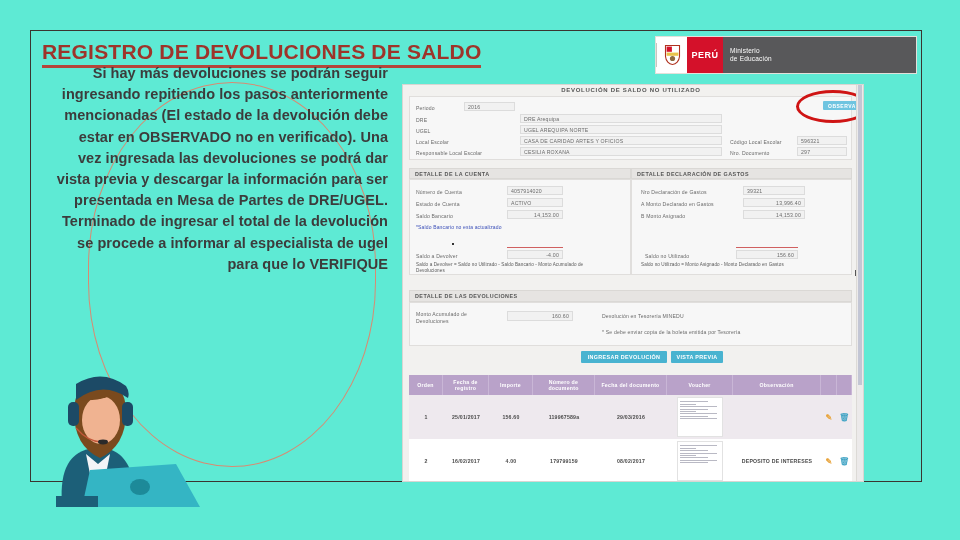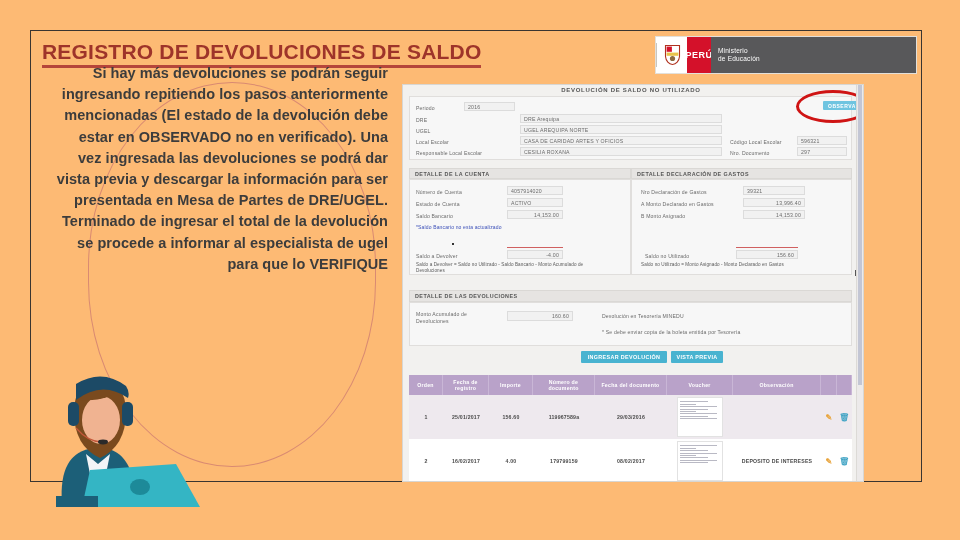--- a/index.html
+++ b/index.html
@@ -5,21 +5,21 @@
   html,body{margin:0;padding:0;}
   body{
     width:960px;height:540px;overflow:hidden;
     background:#e9e5dd;
     font-family:"Liberation Sans", sans-serif;
     position:relative;
   }
   
   #slide{
     position:absolute;left:0;top:0;width:960px;height:540px;
-    background:#fdba74;
+    background:#5eead4;
   }
   #frame-border{
     position:absolute;left:30px;top:30px;width:892px;height:452px;
     border:1.5px solid #3a3530;box-sizing:border-box;
     pointer-events:none;
   }
   
   #title{
     position:absolute;left:42px;top:40px;
     font-size:21px;font-weight:bold;color:#9e342a;
@@ -42,21 +42,21 @@
     font-size:15px;font-weight:bold;color:#1b2b63;letter-spacing:1.4px;
     line-height:15px;
   }
   #pronied-sub1,#pronied-sub2{
     font-size:3.6px;color:#8a5b52;letter-spacing:.35px;line-height:5px;
     white-space:nowrap;transform:scaleY(1.25);
   }
   #logo-divider{width:1px;background:#c9c6c0;margin:6px 0;}
   #shield-cell{width:30px;display:flex;align-items:center;justify-content:center;}
   #peru-cell{
-    width:24px;background:#d4112a;color:#fff;
+    width:36px;background:#d4112a;color:#fff;
     display:flex;align-items:center;justify-content:center;
     font-size:9px;font-weight:bold;letter-spacing:.5px;
   }
   #minedu-cell{
     flex:1;background:#58585a;color:#fff;
     display:flex;flex-direction:column;justify-content:center;
     padding-left:7px;font-size:6.5px;line-height:8px;letter-spacing:.2px;
   }
   
   #callout-oval{

